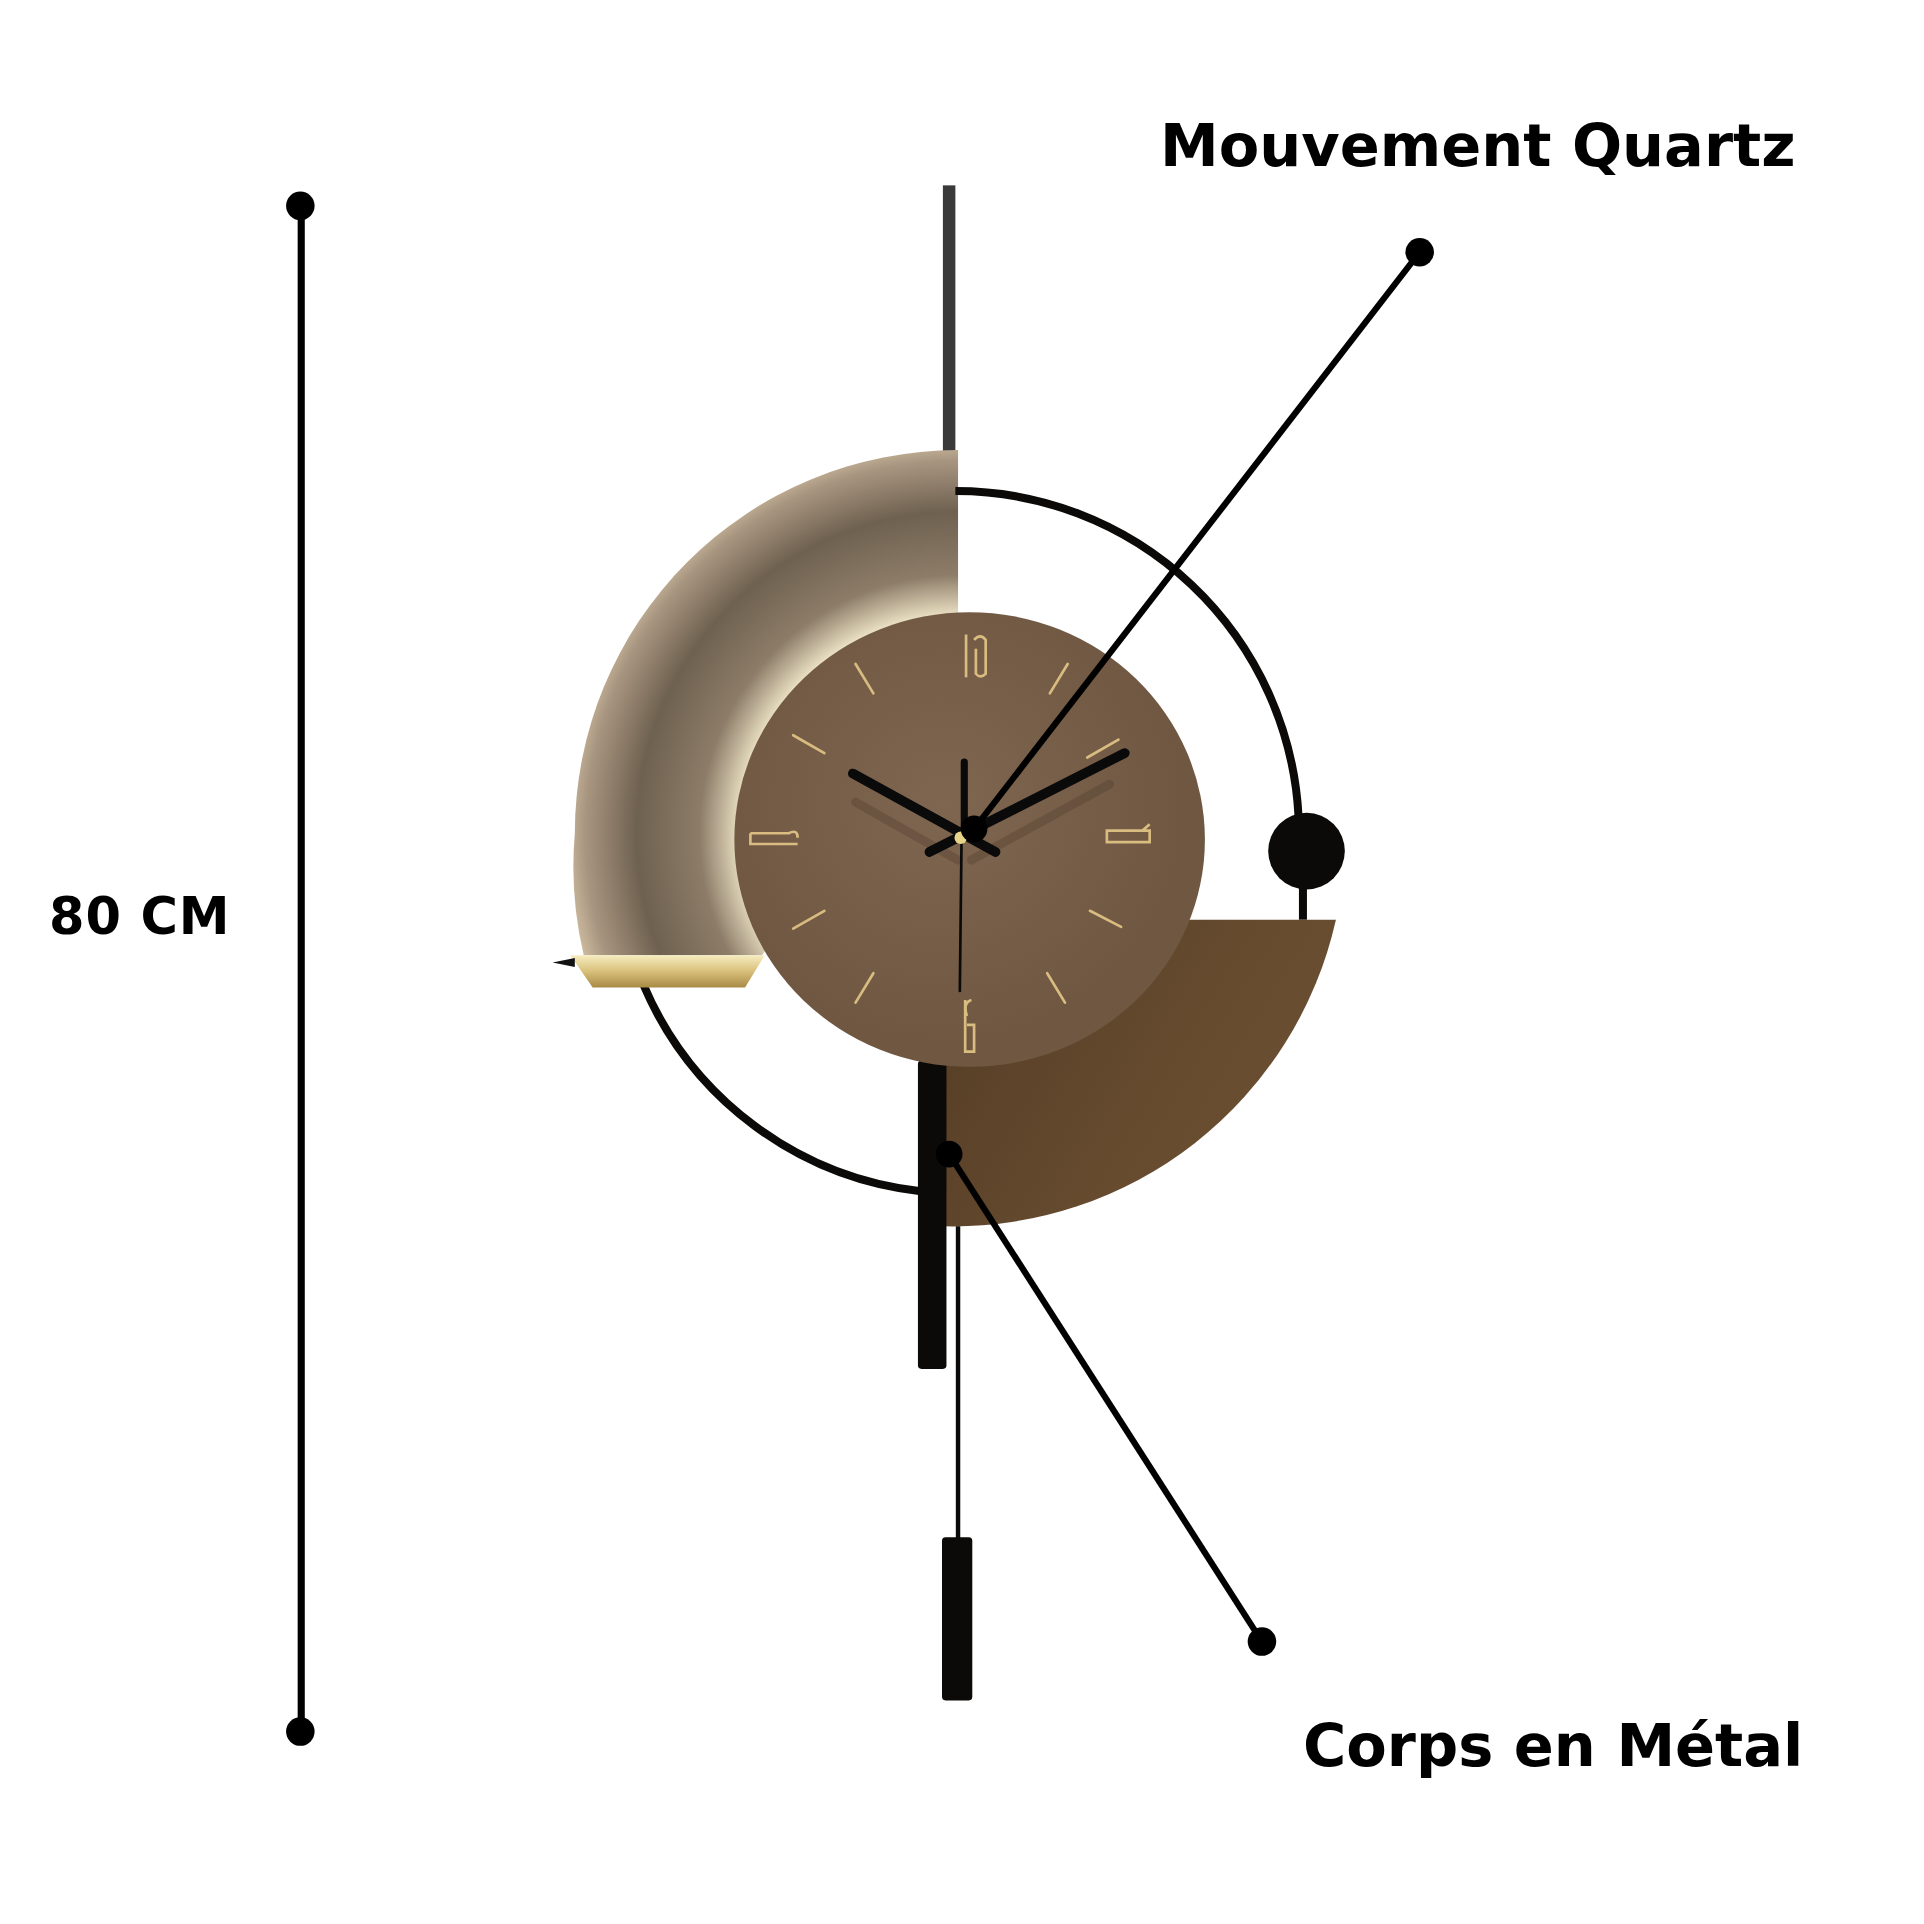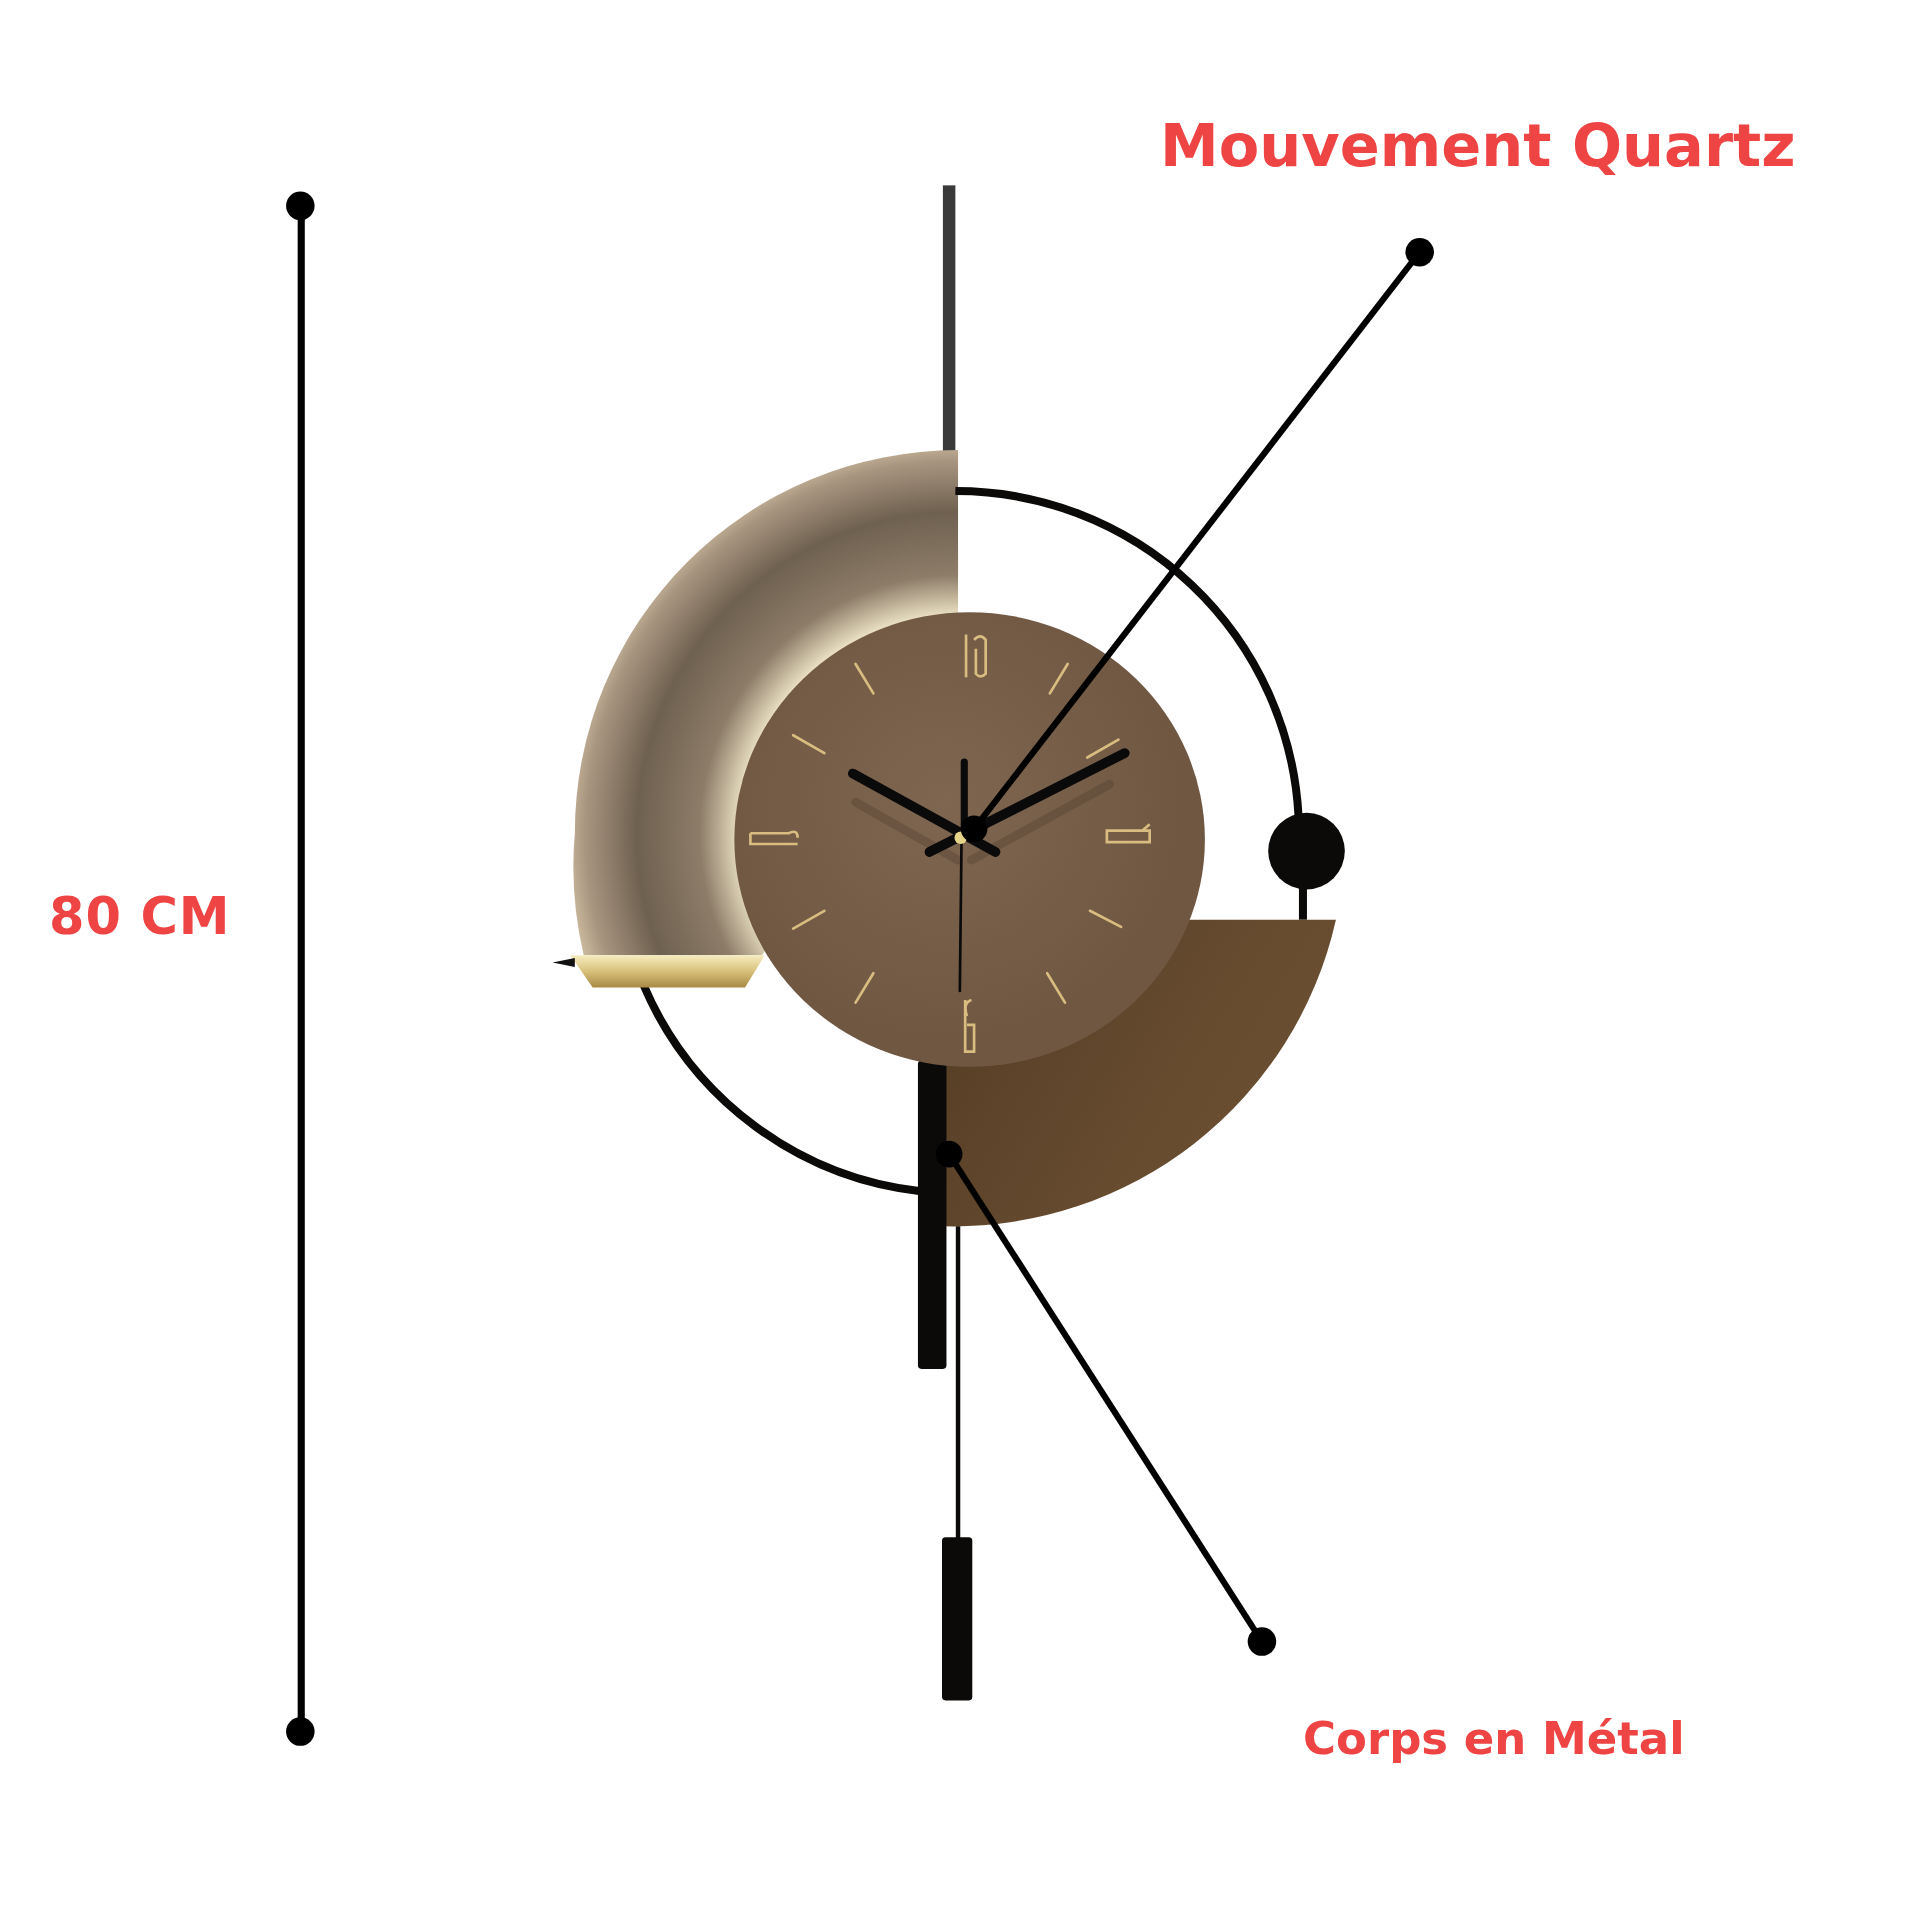--- a/index.html
+++ b/index.html
@@ -1,21 +1,21 @@
 <!DOCTYPE html>
 <html style="font-size:14.3px"><head>
 <meta charset="utf-8">
 <style>
   html,body{margin:0;padding:0;background:#ffffff;}
   #canvas{position:relative;width:1925px;height:1925px;background:#ffffff;overflow:hidden;}
   #art{position:absolute;left:0;top:0;width:1925px;height:1925px;}
-  .label{position:absolute;font-family:"DejaVu Sans","Liberation Sans",sans-serif;font-weight:bold;color:#ef4444;white-space:nowrap;line-height:1;}
+  .label{position:absolute;font-family:"DejaVu Sans","Liberation Sans",sans-serif;font-weight:bold;color:#000000;white-space:nowrap;line-height:1;}
   #label-height{left:49px;top:891px;font-size:51px;letter-spacing:0.9px;}
   #label-movement{left:1160px;top:116px;font-size:59px;}
-  #label-body{left:1303px;top:1716px;font-size:45px;}
+  #label-body{left:1303px;top:1716px;font-size:59px;}
 </style>
 </head>
 <body>
 
 <div id="canvas">
 
   <svg id="art" viewBox="0 0 2160 2160" xmlns="http://www.w3.org/2000/svg">
     <defs>
       <radialGradient id="panelGrad" cx="1075" cy="935" r="440" gradientUnits="userSpaceOnUse">
         <stop offset="0.55" stop-color="#f0e6c8"></stop>

